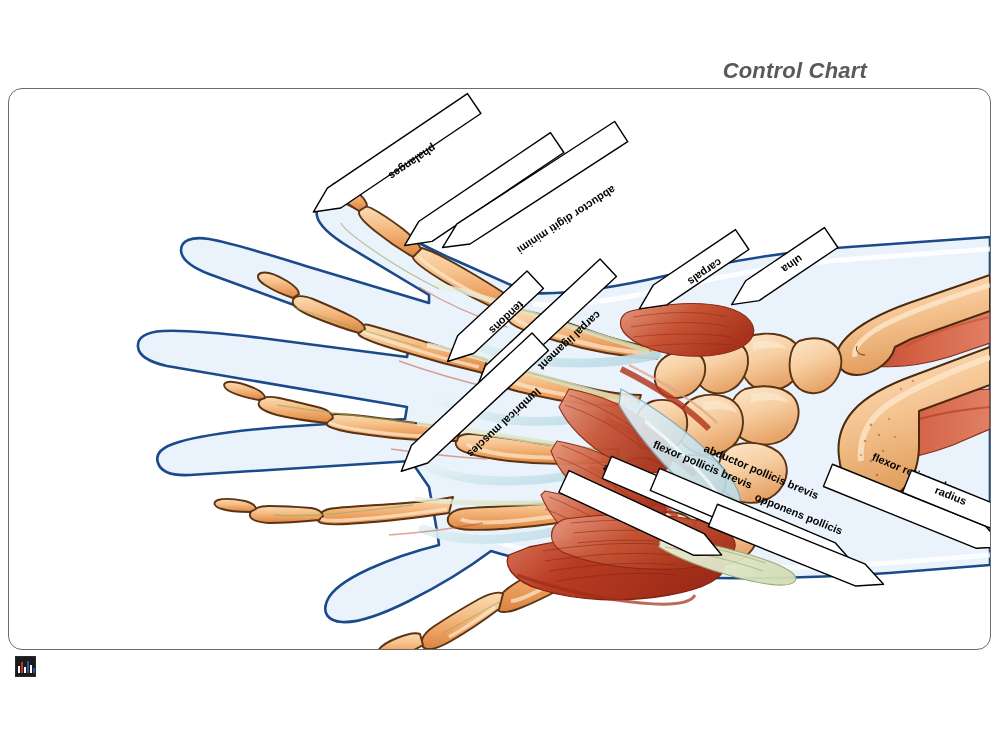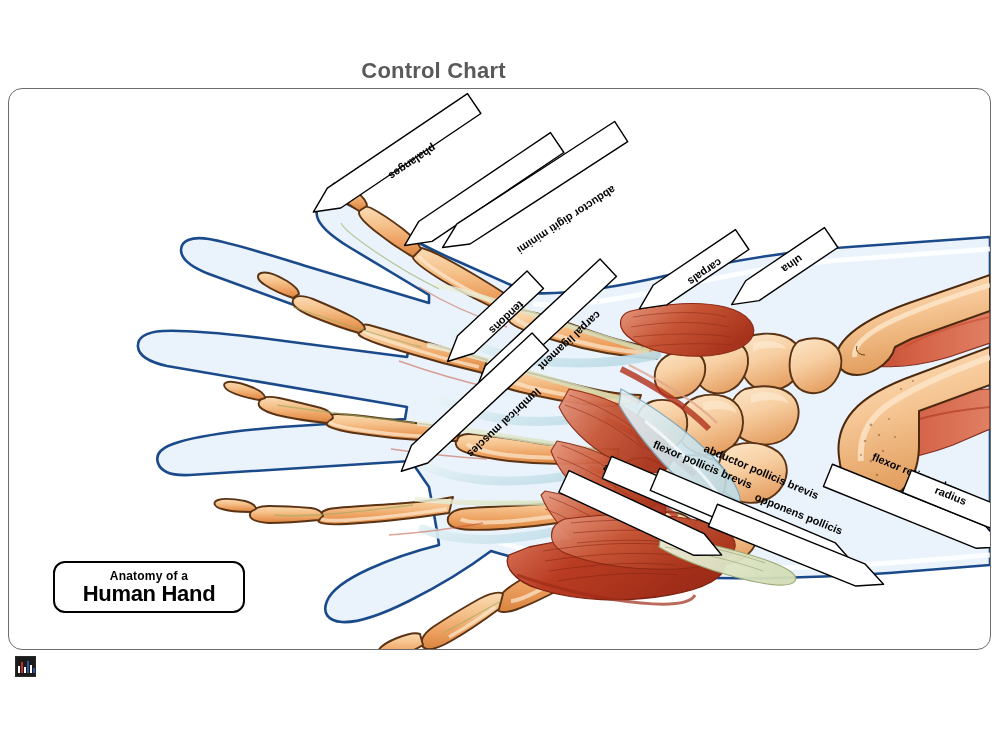--- a/index.html
+++ b/index.html
@@ -15,26 +15,27 @@
     overflow: hidden;
     position: relative;
   }
 
   
   #chart-title {
     position: absolute;
     left: 0;
     top: 58px;
     width: 867px;
-    text-align: center;
+    text-align: right;
     font-family: "Liberation Sans", sans-serif;
     font-size: 22px;
     font-weight: bold;
     color: #595959;
     letter-spacing: 0.2px;
+    font-style: italic;
   }
 
   
   #chart-frame {
     position: absolute;
     left: 8px;
     top: 88px;
     width: 981px;
     height: 560px;
     border: 1px solid #6b6b70;
@@ -487,24 +488,20 @@
       </g>
       <g opacity="0.5" fill="none" stroke="#c24b30" stroke-width="1.4">
         <path d="M 498 238 C 468 228 436 214 410 198"></path>
         <path d="M 486 300 C 452 292 418 282 390 272"></path>
         <path d="M 478 370 C 444 368 410 364 382 360"></path>
         <path d="M 474 434 C 442 440 408 444 380 446"></path>
       </g>
     </svg>
   </div>
 
-  <div id="caption-plate">
-    <div id="caption-small">Anatomy of a</div>
-    <div id="caption-large">Human Hand</div>
-  </div>
 
   <div id="callout-layer">
       <div class="callout" style="left: 453px; top: 14px; width: 26px; height: 196px; transform: rotate(56deg);">
         <svg width="26" height="196" viewBox="0 0 26 196">
           <path d="M 1 1 L 25 1 L 25 170 L 13 195 L 1 170 Z" fill="#ffffff" stroke="#000000" stroke-width="1.4" stroke-linejoin="round"></path>
         </svg>
         <div class="callout-text" style="height: 170px; line-height: 26px;"><span style="font-size: 11px; position: relative; top: 72px;">phalanges</span></div>
       </div>
       <div class="callout" style="left: 536px; top: 53px; width: 26px; height: 186px; transform: rotate(56deg);">
         <svg width="26" height="186" viewBox="0 0 26 186">

